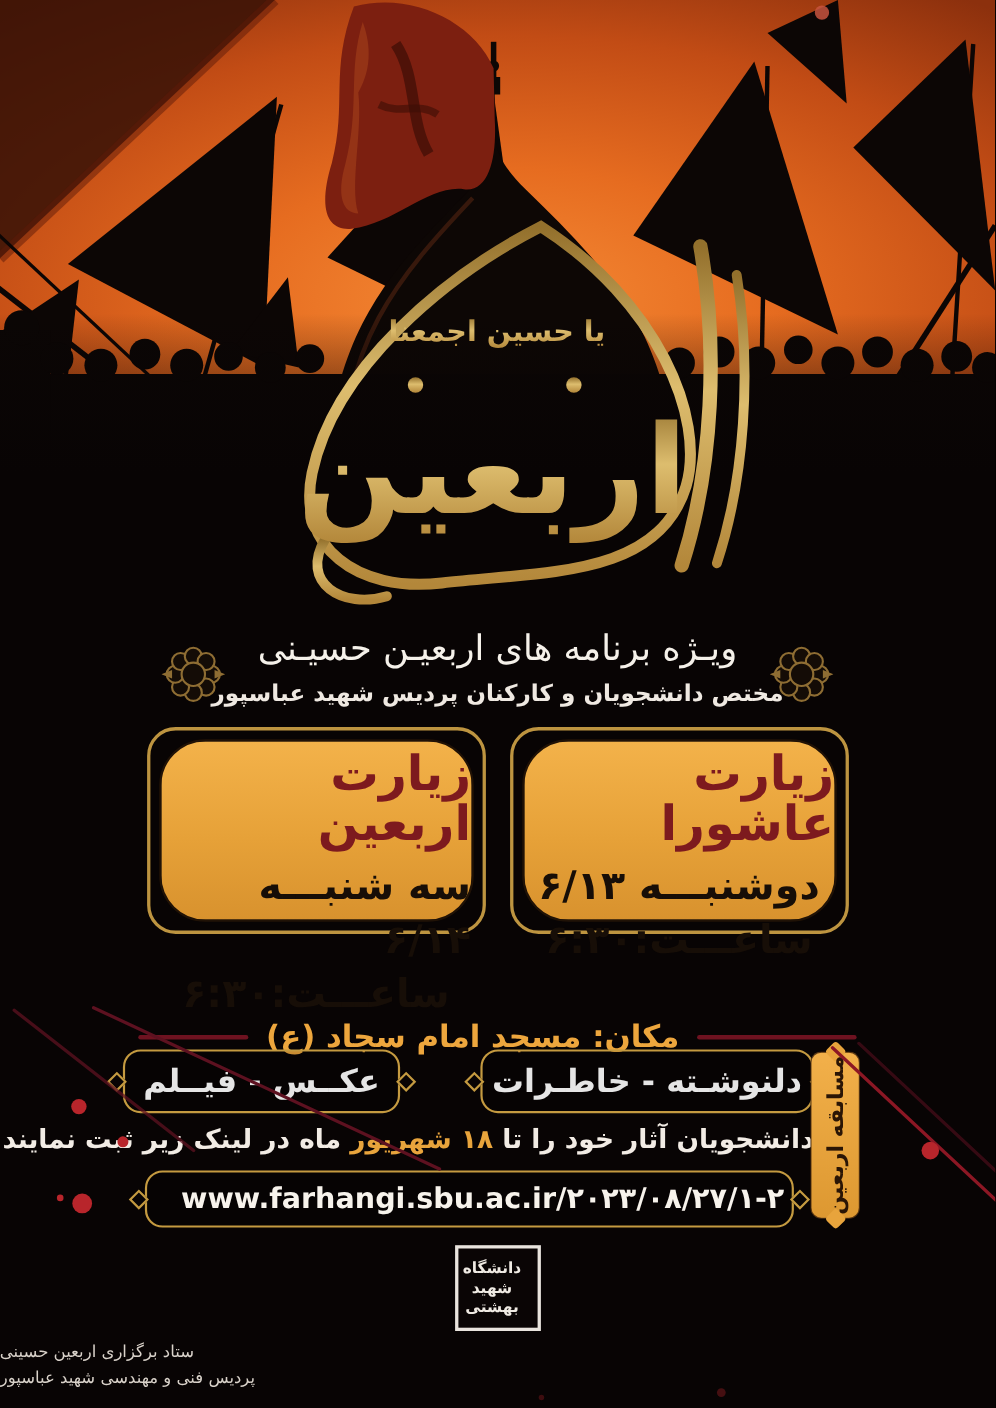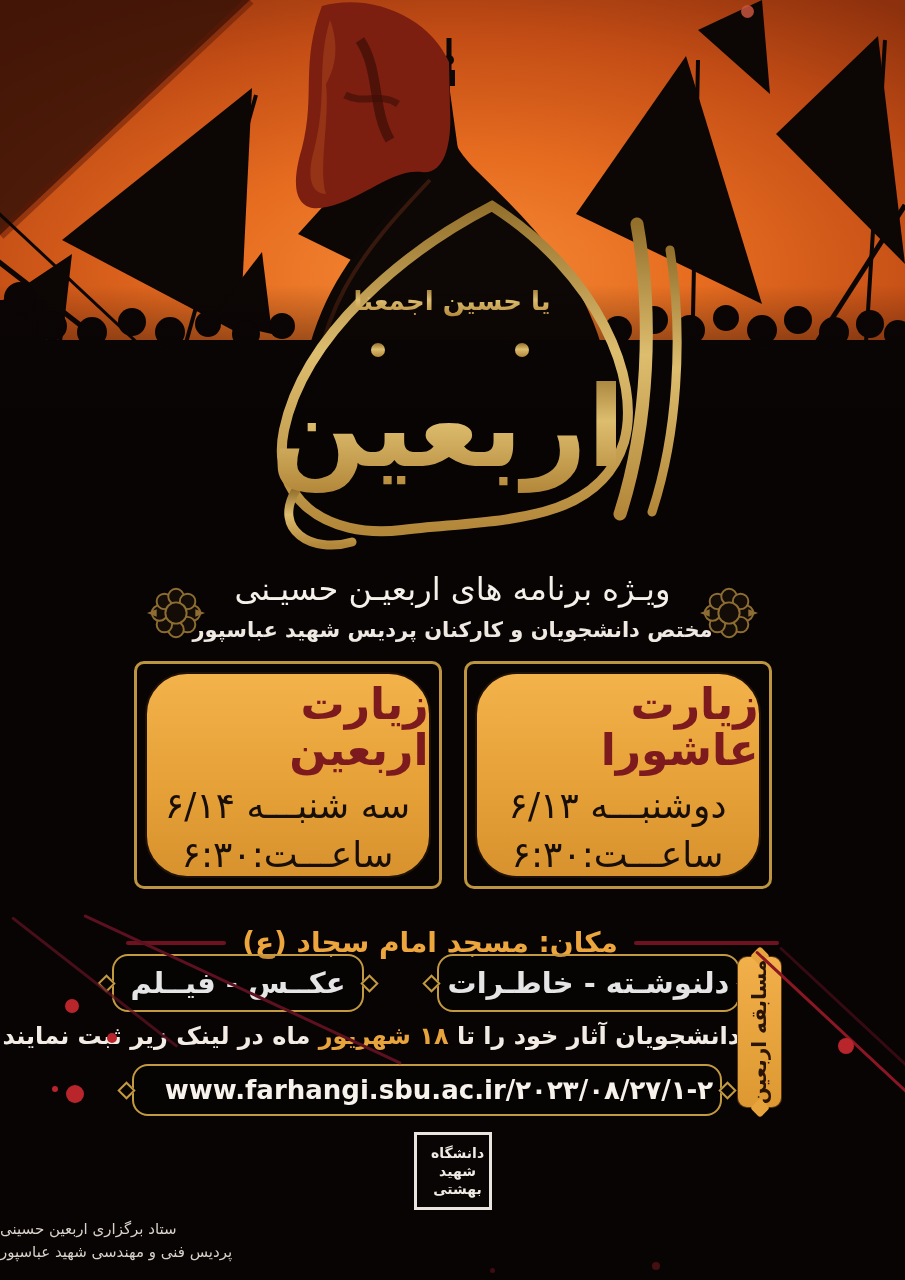--- a/index.html
+++ b/index.html
@@ -17,28 +17,28 @@
   
   .heading{position:absolute;top:570px;left:0;width:905px;text-align:center;
     color:#f5f1ea;font-size:32px;font-weight:normal;letter-spacing:0;}
   .subtitle{position:absolute;top:618px;left:0;width:905px;text-align:center;
     color:#efe9e2;font-size:21px;font-weight:bold;}
   .medallion{position:absolute;width:58px;height:58px;}
   .med-left{left:147px;top:584px;}
   .med-right{left:700px;top:584px;}
   
   .cards{position:absolute;top:661px;left:0;width:905px;display:flex;justify-content:center;gap:22px;}
-  .card-outer{width:308px;height:228px;border:3px solid #bd9440;border-radius:10px;
+  .card-outer{width:308px;height:188px;border:3px solid #bd9440;border-radius:26px;
     background:#080404;padding:8px;box-sizing:border-box;}
   .card-inner{width:100%;height:100%;border-radius:42px;border:2px solid #201206;
     background:linear-gradient(180deg,#f3b24a 0%,#e6a138 55%,#d8922e 100%);
     box-sizing:border-box;display:flex;flex-direction:column;align-items:center;padding-top:7px;}
   .card-title{font-size:44px;font-weight:bold;color:#7d1a1e;line-height:1.05;}
   .card-divider{width:76%;height:3px;background:#7d1a1e;margin:6px 0 3px;border-radius:2px;}
-  .card-day,.card-time{font-size:36px;font-weight:normal;color:#170e07;line-height:1.35;}
+  .card-day,.card-time{font-size:36px;font-weight:bold;color:#170e07;line-height:1.35;}
   
   .location{position:absolute;top:906px;left:0;width:905px;display:flex;align-items:center;
     justify-content:center;direction:ltr;margin-top:20px;}
   .loc-line{height:4px;background:#6e1220;border-radius:2px;flex-shrink:0;}
   .loc-line-left{width:100px;margin-right:16px;}
   .loc-line-right{width:145px;margin-left:16px;}
   .loc-text{font-size:28px;font-weight:bold;color:#eda63d;direction:rtl;white-space:nowrap;}
   
   .contest{position:absolute;top:948px;left:0;width:905px;height:180px;}
   .cat-row{position:absolute;top:6px;left:112px;width:628px;display:flex;justify-content:center;gap:42px;}
@@ -61,21 +61,21 @@
     border-radius:10px;display:flex;align-items:center;justify-content:center;}
   .tab::before,.tab::after{content:"";position:absolute;left:50%;margin-left:-7px;width:14px;height:14px;
     transform:rotate(45deg);background:#e8a43c;border-radius:3px;}
   .tab::before{top:-8px;}
   .tab::after{bottom:-8px;}
   .tab-label{transform:rotate(-90deg);white-space:nowrap;font-size:20px;font-weight:bold;
     color:#2a1505;letter-spacing:0.5px;}
   
   .footer-logo{position:absolute;top:1132px;left:50%;transform:translateX(-50%);
     width:78px;height:78px;border:3px solid #e9e4de;box-sizing:border-box;background:#0a0505;
-    display:flex;align-items:center;justify-content:flex-start;}
+    display:flex;align-items:center;justify-content:flex-end;}
   .logo-text{width:62px;text-align:center;font-size:14px;font-weight:bold;color:#efeae3;line-height:1.3;}
   .captions{position:absolute;top:1218px;left:0;width:746px;text-align:left;
     color:#d9d2ca;font-size:15px;line-height:1.55;}
   
   .red-dot{position:absolute;background:#b8252b;border-radius:50%;}
   .red-line{position:absolute;height:3px;background:#5d1120;transform-origin:0 50%;border-radius:2px;}
   .rl1{left:84px;top:914px;width:350px;transform:rotate(25deg);}
   .rl2{left:12px;top:916px;width:210px;transform:rotate(38deg);opacity:0.75;}
   .rl3{left:756px;top:950px;width:230px;transform:rotate(43deg);background:#8c1724;}
   .rl4{left:780px;top:946px;width:210px;transform:rotate(43deg);opacity:0.55;}

